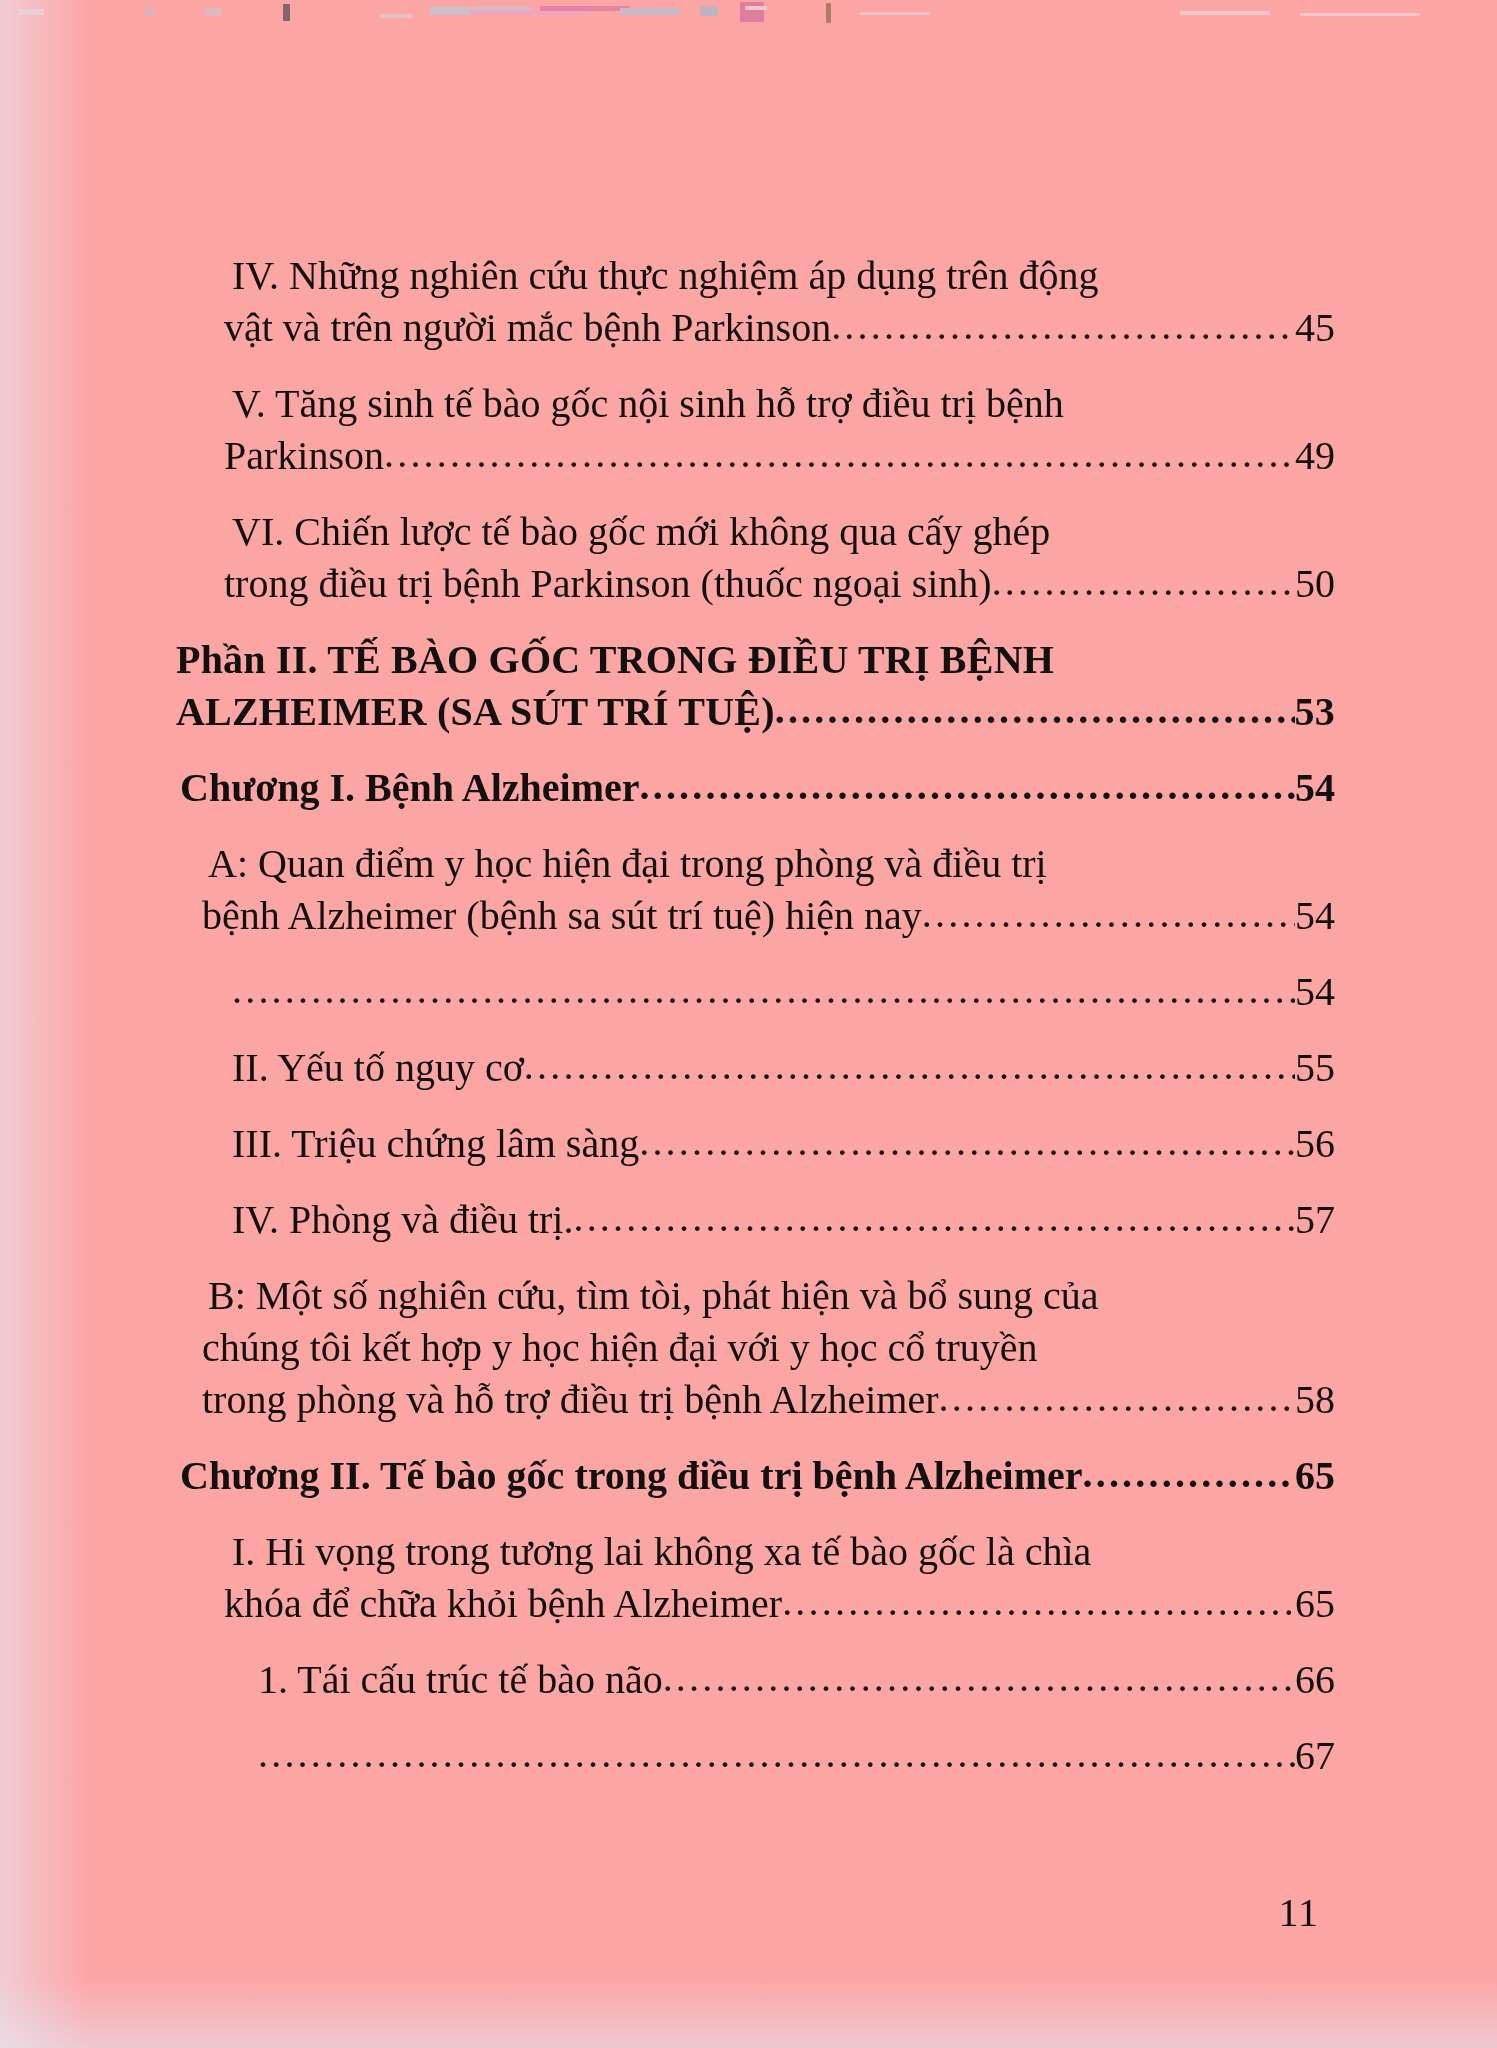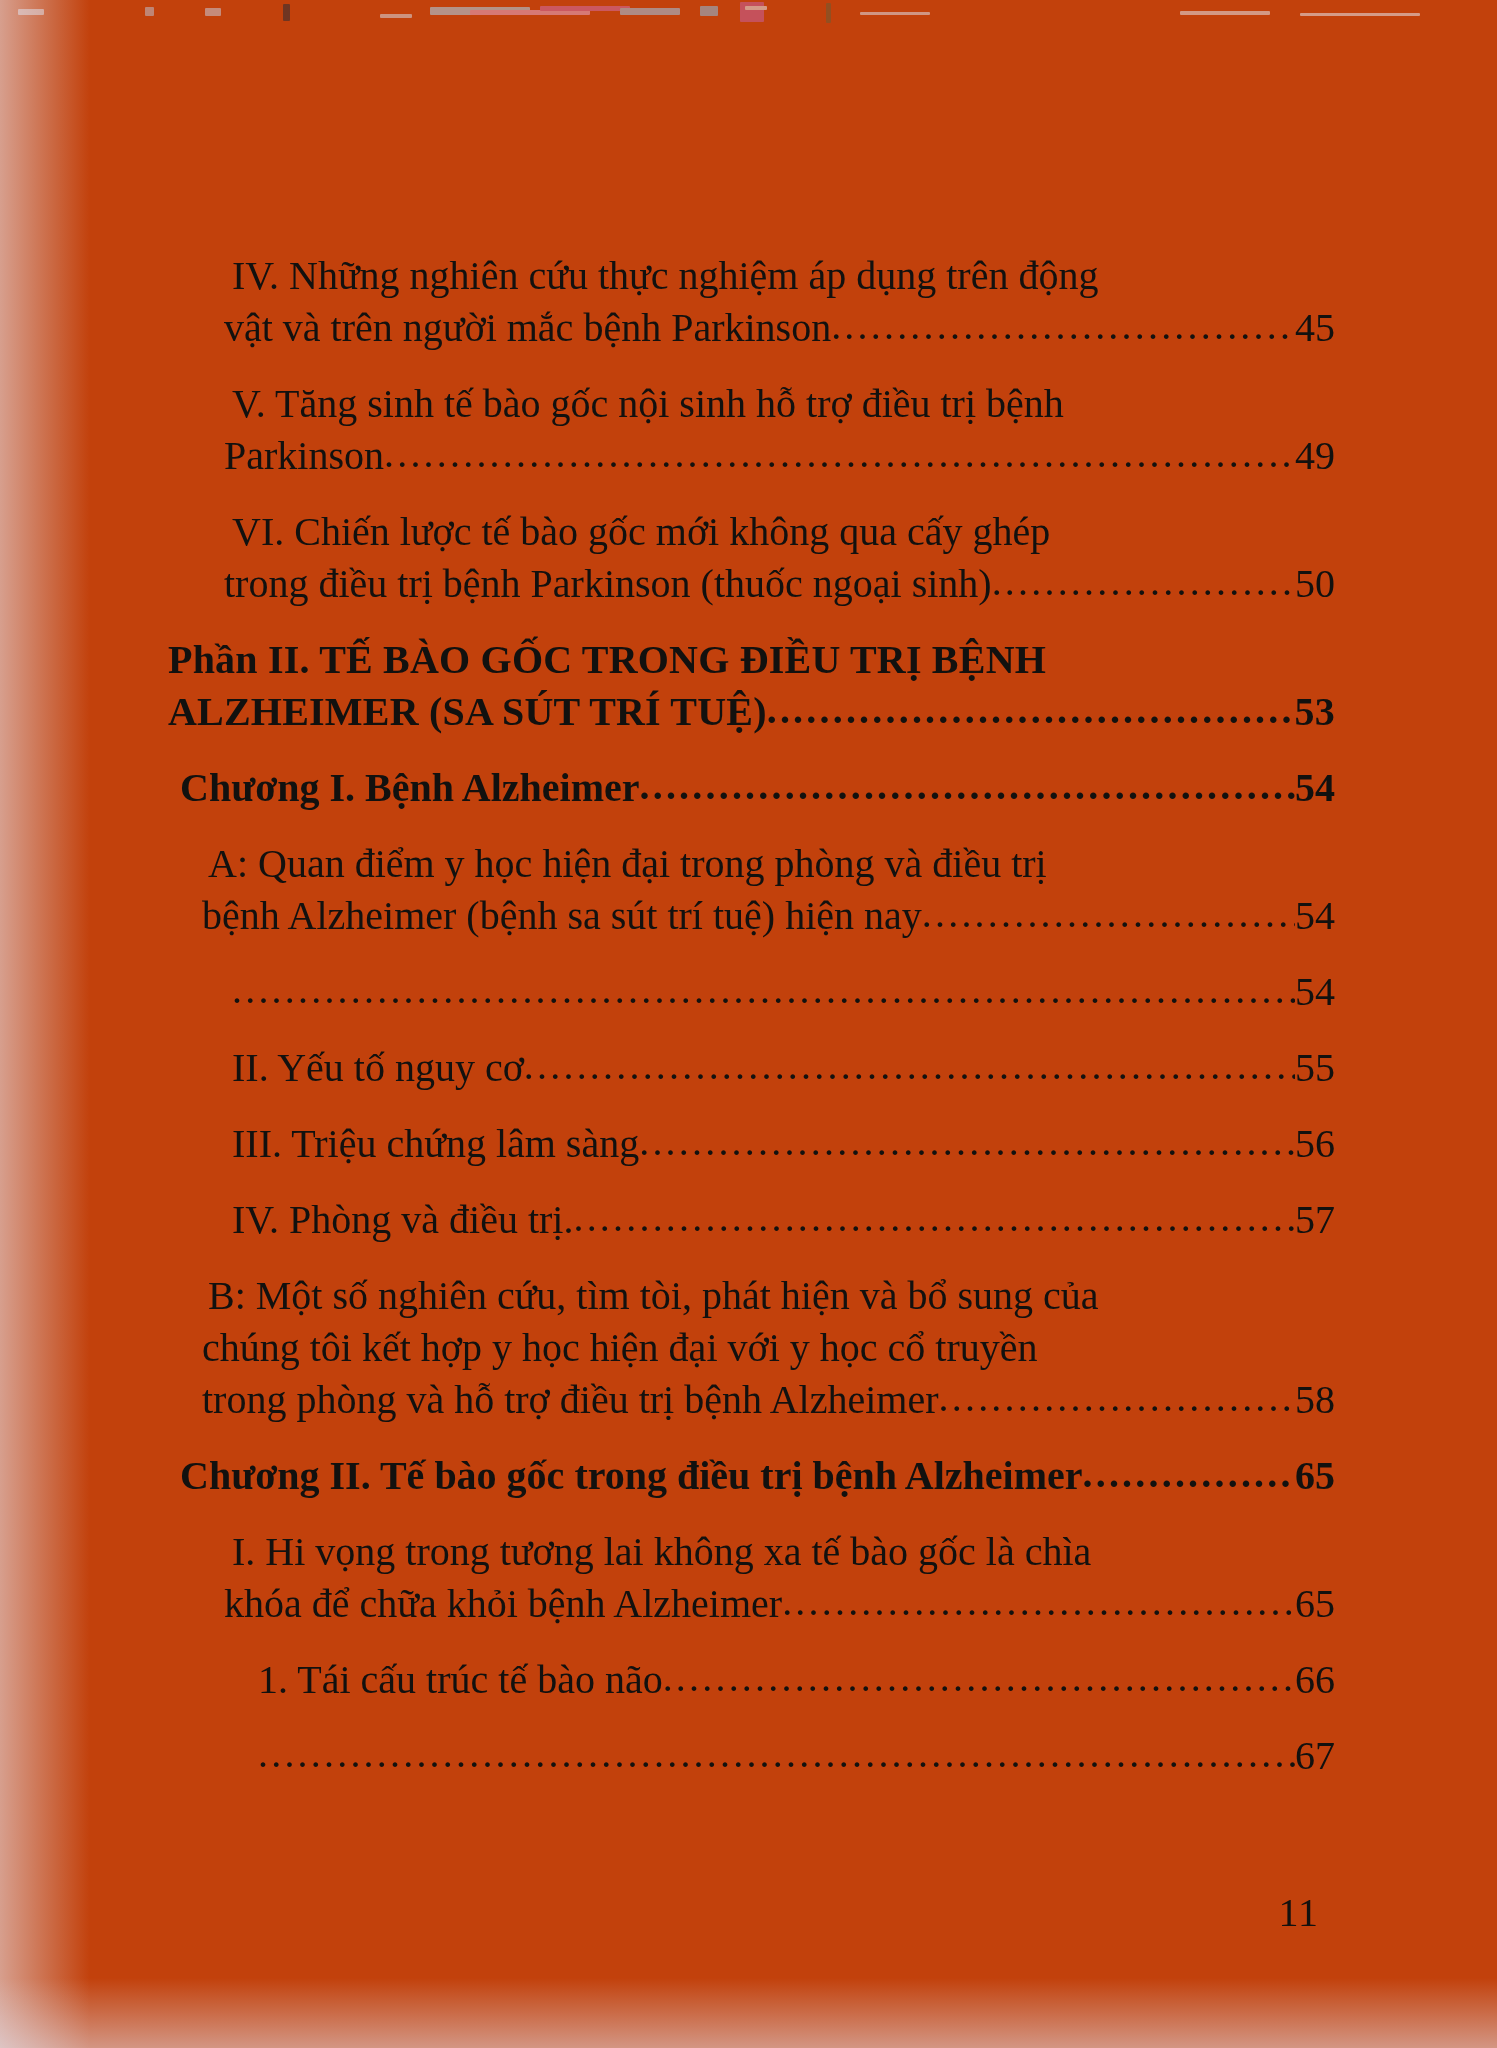--- a/index.html
+++ b/index.html
@@ -4,21 +4,21 @@
 <style>
   html, body {
     margin: 0;
     padding: 0;
     background: #ffffff;
   }
   .page {
     position: relative;
     width: 1497px;
     height: 2048px;
-    background: #c2410c;
+    background: #fca5a5;
     overflow: hidden;
     font-family: "Liberation Serif", "DejaVu Serif", serif;
     color: #12110f;
   }
   
   .scan-artifacts {
     position: absolute;
     top: 0; left: 0;
     width: 1497px;
     height: 34px;
@@ -60,21 +60,21 @@
   }
 
   .toc {
     position: absolute;
     left: 160px;
     top: 250px;
     width: 1175px;
   }
 
   
-  .lvl-part   { margin-left: 8px;  font-weight: bold; letter-spacing: 0.2px; }
+  .lvl-part   { margin-left: 16px;  font-weight: bold; letter-spacing: 0.2px; }
   .lvl-chap   { margin-left: 20px; font-weight: bold; }
   .lvl-letter { margin-left: 48px; }
   .lvl-roman  { margin-left: 72px; }
   .lvl-num    { margin-left: 98px; }
 
   .block {
     margin-bottom: 24px;
     font-size: 40px;
     line-height: 1.30;
   }

